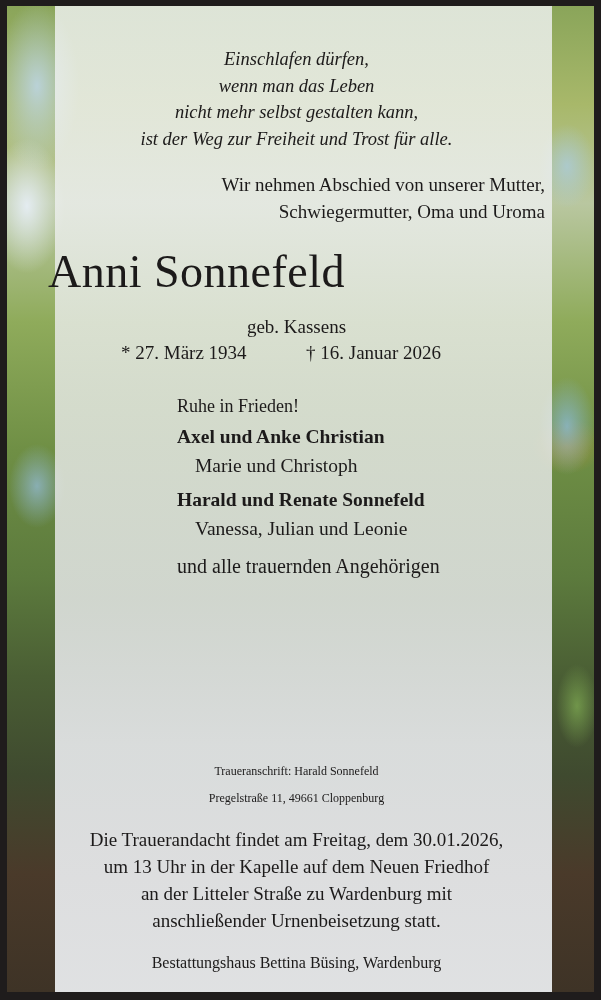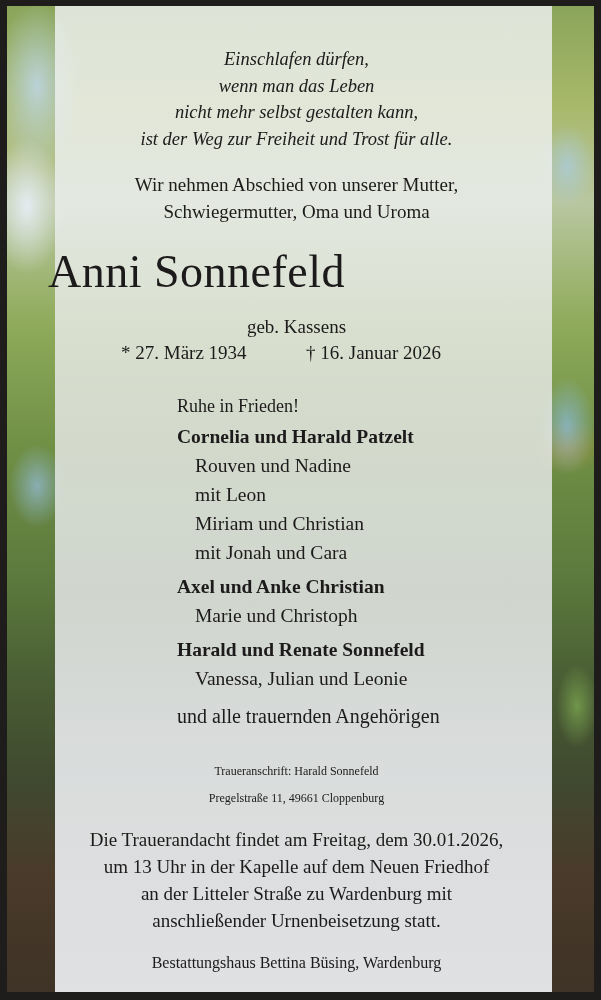--- a/index.html
+++ b/index.html
@@ -64,21 +64,21 @@
       text-align: center;
       font-style: italic;
       font-size: 18.5px;
       line-height: 26.5px;
     }
     .intro {
       position: absolute;
       left: 48px;
       top: 171px;
       width: 497px;
-      text-align: center;
+      text-align: right;
       font-size: 19px;
       line-height: 27px;
     }
     .name {
       position: absolute;
       left: 48px;
       top: 236px;
       width: 497px;
       text-align: left;
       font-size: 46px;
@@ -195,27 +195,20 @@
 <div class="birth-name">geb. Kassens</div>
 
 <div class="dates">
   <span class="born">* 27. März 1934</span>
   <span class="died">† 16. Januar 2026</span>
 </div>
 
 <div class="family">
   <div class="rip">Ruhe in Frieden!</div>
 
-  <div class="group">
-    <div class="line head">Cornelia und Harald Patzelt</div>
-    <div class="line sub">Rouven und Nadine</div>
-    <div class="line sub">mit Leon</div>
-    <div class="line sub">Miriam und Christian</div>
-    <div class="line sub">mit Jonah und Cara</div>
-  </div>
 
   <div class="group">
     <div class="line head">Axel und Anke Christian</div>
     <div class="line sub">Marie und Christoph</div>
   </div>
 
   <div class="group">
     <div class="line head">Harald und Renate Sonnefeld</div>
     <div class="line sub">Vanessa, Julian und Leonie</div>
   </div>

